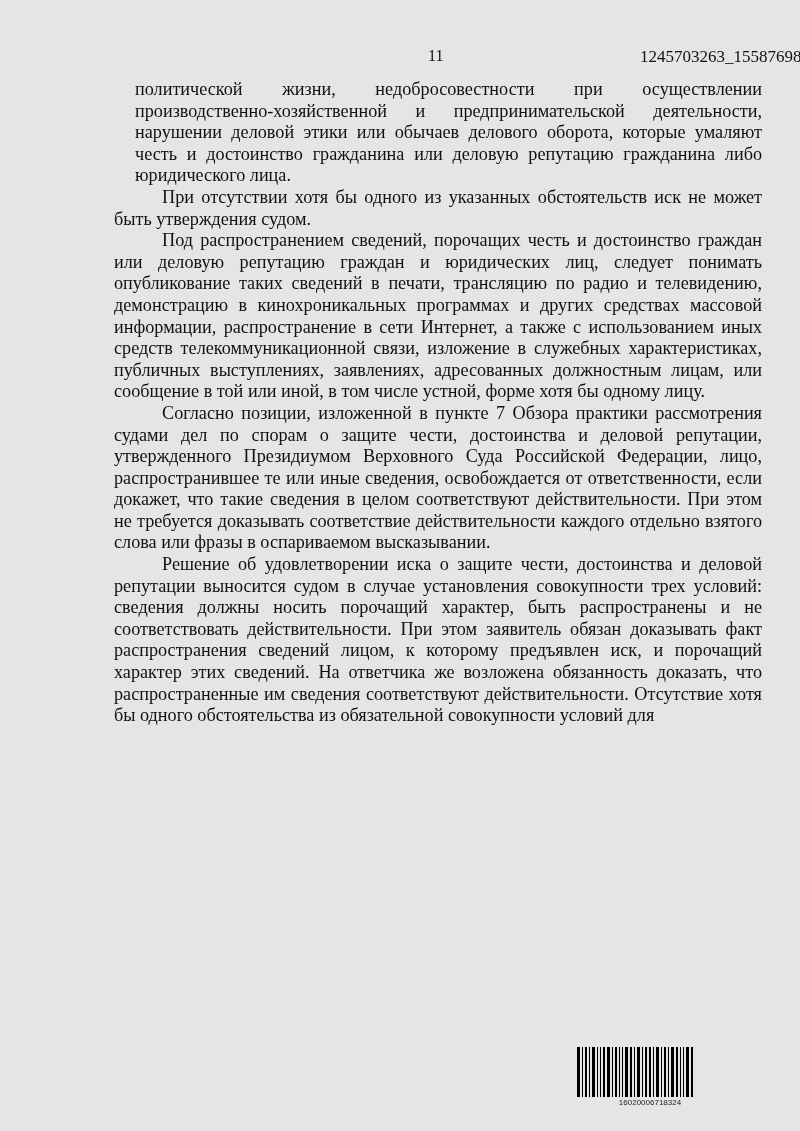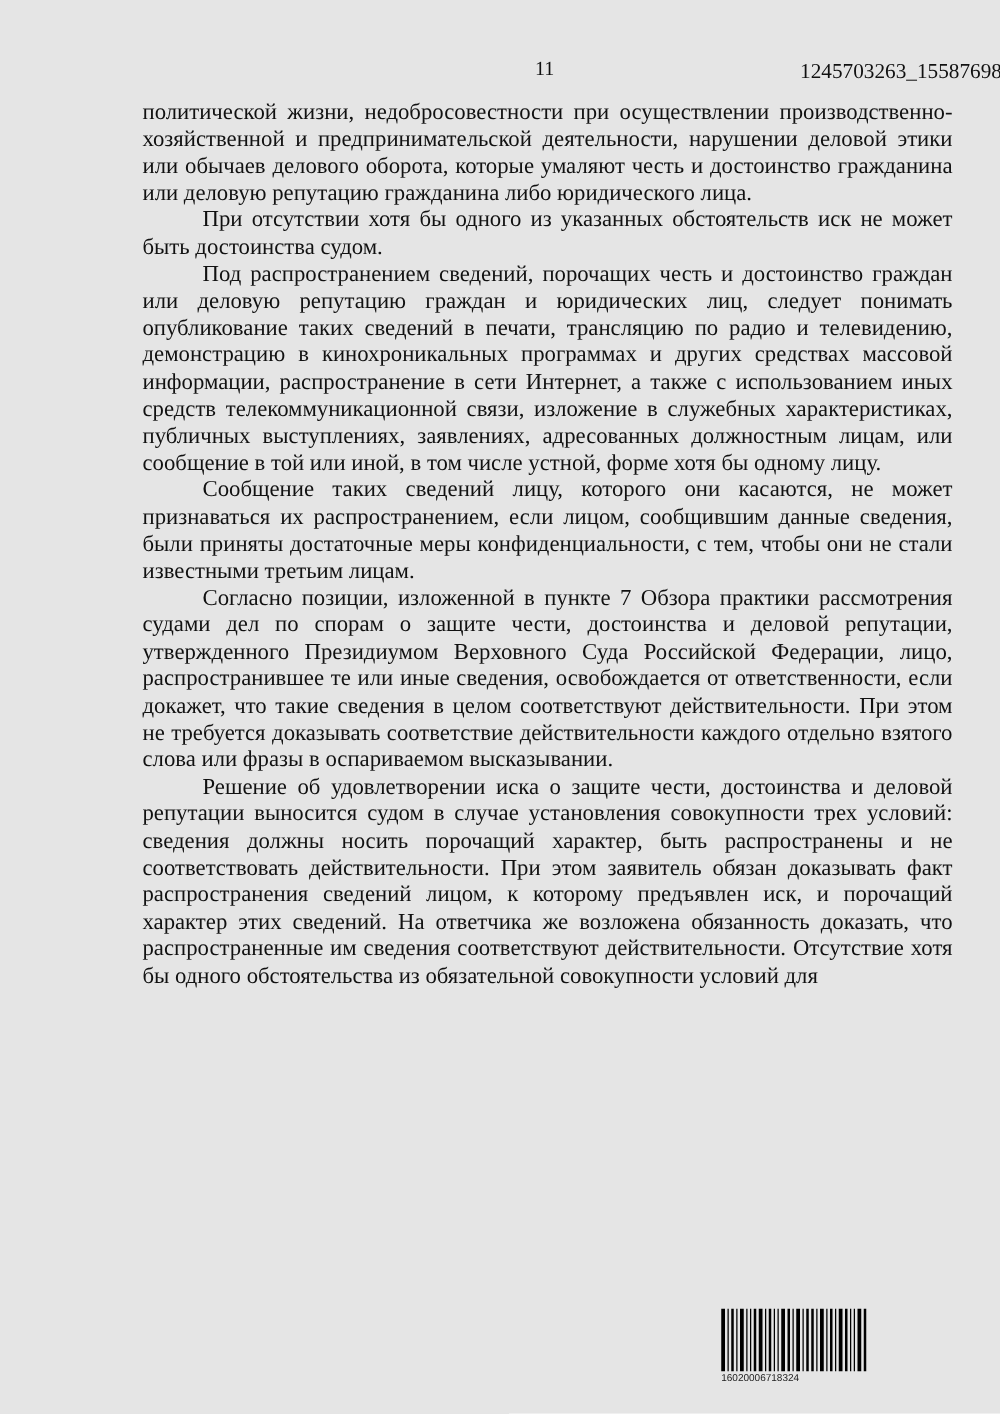--- a/index.html
+++ b/index.html
@@ -2,37 +2,36 @@
 <html><head>
 <meta charset="utf-8">
 <style>
   html, body { margin: 0; padding: 0; background: #ffffff; }
   body { width: 800px; height: 1131px; position: relative; overflow: hidden; }
   .page { position: absolute; left: 0; top: 0; width: 800px; height: 1131px; background: #e5e5e5; color: #111; font-family: "Liberation Serif", "DejaVu Serif", serif; }
   .page-num { position: absolute; left: 428px; top: 47px; font-size: 16px; }
   .doc-id { position: absolute; left: 640px; top: 47px; font-size: 17px; }
   .body-text { position: absolute; left: 114px; top: 79px; width: 648px; font-size: 18.2px; line-height: 21.6px; text-align: justify; }
   .body-text p { margin: 0; text-indent: 48px; }
-  .body-text p.cont { text-indent: 0; }
+  .body-text p.cont { text-indent: 0; margin-left: 21px; }
   .barcode { position: absolute; left: 577px; top: 1047px; width: 146px; height: 50px; display: flex; align-items: stretch; }
   .barcode span { display: block; height: 100%; background: #000; margin-right: 2px; }
-  .barcode-num { position: absolute; left: 577px; top: 1098px; width: 146px; text-align: left; font-family: "Liberation Sans", "DejaVu Sans", sans-serif; font-size: 8px; color: #222; }
+  .barcode-num { position: absolute; left: 577px; top: 1098px; width: 146px; text-align: center; font-family: "Liberation Sans", "DejaVu Sans", sans-serif; font-size: 8px; color: #222; }
 </style>
 </head>
 <body>
 
 <div class="page">
   <div class="page-num">11</div>
   <div class="doc-id">1245703263_15587698</div>
 
   <div class="body-text">
     <p class="cont">политической жизни, недобросовестности при осуществлении производственно-хозяйственной и предпринимательской деятельности, нарушении деловой этики или обычаев делового оборота, которые умаляют честь и достоинство гражданина или деловую репутацию гражданина либо юридического лица.</p>
-    <p>При отсутствии хотя бы одного из указанных обстоятельств иск не может быть достоинства судом.</p>
+    <p>При отсутствии хотя бы одного из указанных обстоятельств иск не может быть утверждения судом.</p>
     <p>Под распространением сведений, порочащих честь и достоинство граждан или деловую репутацию граждан и юридических лиц, следует понимать опубликование таких сведений в печати, трансляцию по радио и телевидению, демонстрацию в кинохроникальных программах и других средствах массовой информации, распространение в сети Интернет, а также с использованием иных средств телекоммуникационной связи, изложение в служебных характеристиках, публичных выступлениях, заявлениях, адресованных должностным лицам, или сообщение в той или иной, в том числе устной, форме хотя бы одному лицу.</p>
-    <p>Сообщение таких сведений лицу, которого они касаются, не может признаваться их распространением, если лицом, сообщившим данные сведения, были приняты достаточные меры конфиденциальности, с тем, чтобы они не стали известными третьим лицам.</p>
     <p>Согласно позиции, изложенной в пункте 7 Обзора практики рассмотрения судами дел по спорам о защите чести, достоинства и деловой репутации, утвержденного Президиумом Верховного Суда Российской Федерации, лицо, распространившее те или иные сведения, освобождается от ответственности, если докажет, что такие сведения в целом соответствуют действительности. При этом не требуется доказывать соответствие действительности каждого отдельно взятого слова или фразы в оспариваемом высказывании.</p>
     <p>Решение об удовлетворении иска о защите чести, достоинства и деловой репутации выносится судом в случае установления совокупности трех условий: сведения должны носить порочащий характер, быть распространены и не соответствовать действительности. При этом заявитель обязан доказывать факт распространения сведений лицом, к которому предъявлен иск, и порочащий характер этих сведений. На ответчика же возложена обязанность доказать, что распространенные им сведения соответствуют действительности. Отсутствие хотя бы одного обстоятельства из обязательной совокупности условий для</p>
   </div>
 
   <div class="barcode" id="barcode">
       <span style="width: 3px;"></span>
       <span style="width: 1px;"></span>
       <span style="width: 2px;"></span>
       <span style="width: 1px;"></span>
       <span style="width: 3px;"></span>

